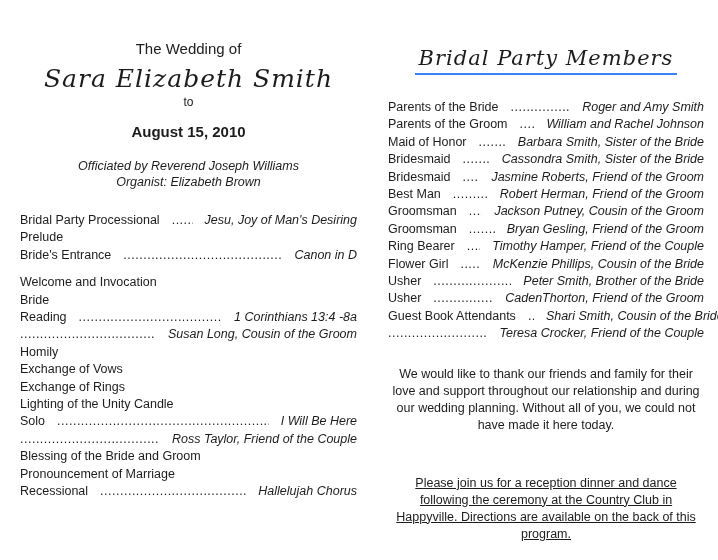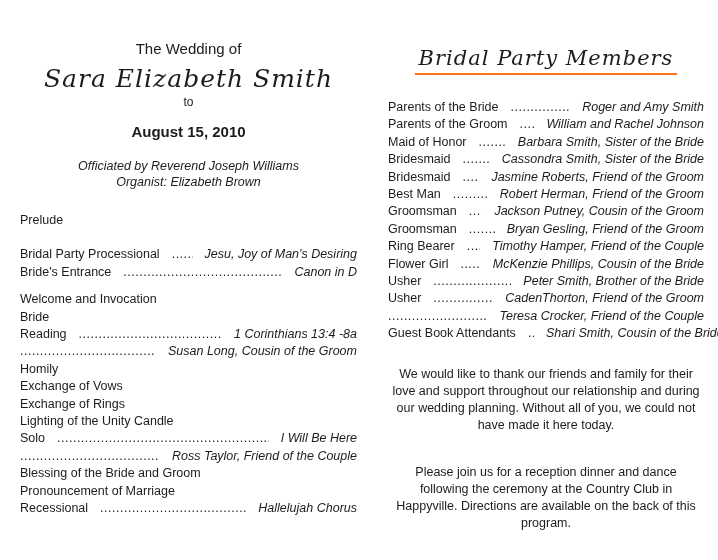--- a/index.html
+++ b/index.html
@@ -59,54 +59,54 @@
   }
   .prow .val { flex: 0 0 auto; font-style: italic; }
   .gap-lg { margin-top: 17px; }
   .gap-md { margin-top: 10px; }
 
   .bp-title-wrap { text-align: center; }
   .bp-title {
     display: inline-block;
     font-size: 21px;
     padding: 0 4px 3px 4px;
-    border-bottom: 2px solid #f97316;
+    border-bottom: 2px solid #3b82f6;
   }
   .members { margin-top: 24px; font-size: 12.5px; }
   .notes { font-size: 12.5px; line-height: 17px; text-align: center; }
   .note { margin: 0 2px; }
   .note-1 { margin-top: 23px; }
-  .note-2 { margin-top: 30px; }
+  .note-2 { margin-top: 41px; text-decoration: underline; }
   .note-3 { margin-top: 26px; font-style: italic; }
 </style>
 </head>
 <body>
 
 <div class="page">
 
   <div class="col-left">
     <div class="center">
       <div class="pre-title">The Wedding of</div>
       <div class="script name-line">Sara Elizabeth Smith</div>
       <div class="to-line">to</div>
       <div class="date-line">August 15, 2010</div>
       <div class="officiant-block">
         <div>Officiated by Reverend Joseph Williams</div>
         <div>Organist: Elizabeth Brown</div>
       </div>
     </div>
 
     <div class="program">
-      <div class="prow">
-        <span class="lbl">Prelude</span>
-      </div>
       <div class="prow gap-lg">
         <span class="lbl">Bridal Party Processional</span>
         <span class="dots"></span>
         <span class="val">Jesu, Joy of Man's Desiring</span>
+      </div>
+      <div class="prow">
+        <span class="lbl">Prelude</span>
       </div>
       <div class="prow">
         <span class="lbl">Bride's Entrance</span>
         <span class="dots"></span>
         <span class="val">Canon in D</span>
       </div>
       <div class="prow gap-md">
         <span class="lbl">Welcome and Invocation</span>
       </div>
       <div class="prow">
@@ -216,27 +216,27 @@
         <span class="lbl">Usher</span>
         <span class="dots"></span>
         <span class="val">Peter Smith, Brother of the Bride</span>
       </div>
       <div class="prow">
         <span class="lbl">Usher</span>
         <span class="dots"></span>
         <span class="val">CadenThorton, Friend of the Groom</span>
       </div>
       <div class="prow">
+        <span class="lbl">Guest Book Attendants</span>
+        <span class="dots"></span>
+        <span class="val">Shari Smith, Cousin of the Bride</span>
+      </div>
+      <div class="prow">
         <span class="dots"></span>
         <span class="val">Teresa Crocker, Friend of the Couple</span>
-      </div>
-      <div class="prow">
-        <span class="lbl">Guest Book Attendants</span>
-        <span class="dots"></span>
-        <span class="val">Shari Smith, Cousin of the Bride</span>
       </div>
     </div>
 
     <div class="notes">
       <p class="note note-1">We would like to thank our friends and family for their love and support throughout our relationship and during our wedding planning. Without all of you, we could not have made it here today.</p>
       <p class="note note-2">Please join us for a reception dinner and dance following the ceremony at the Country Club in Happyville. Directions are available on the back of this program.</p>
       <p class="note note-3">Flowers placed on the altar are in remembrance of those would could not be with us here today.</p>
     </div>
   </div>
 

